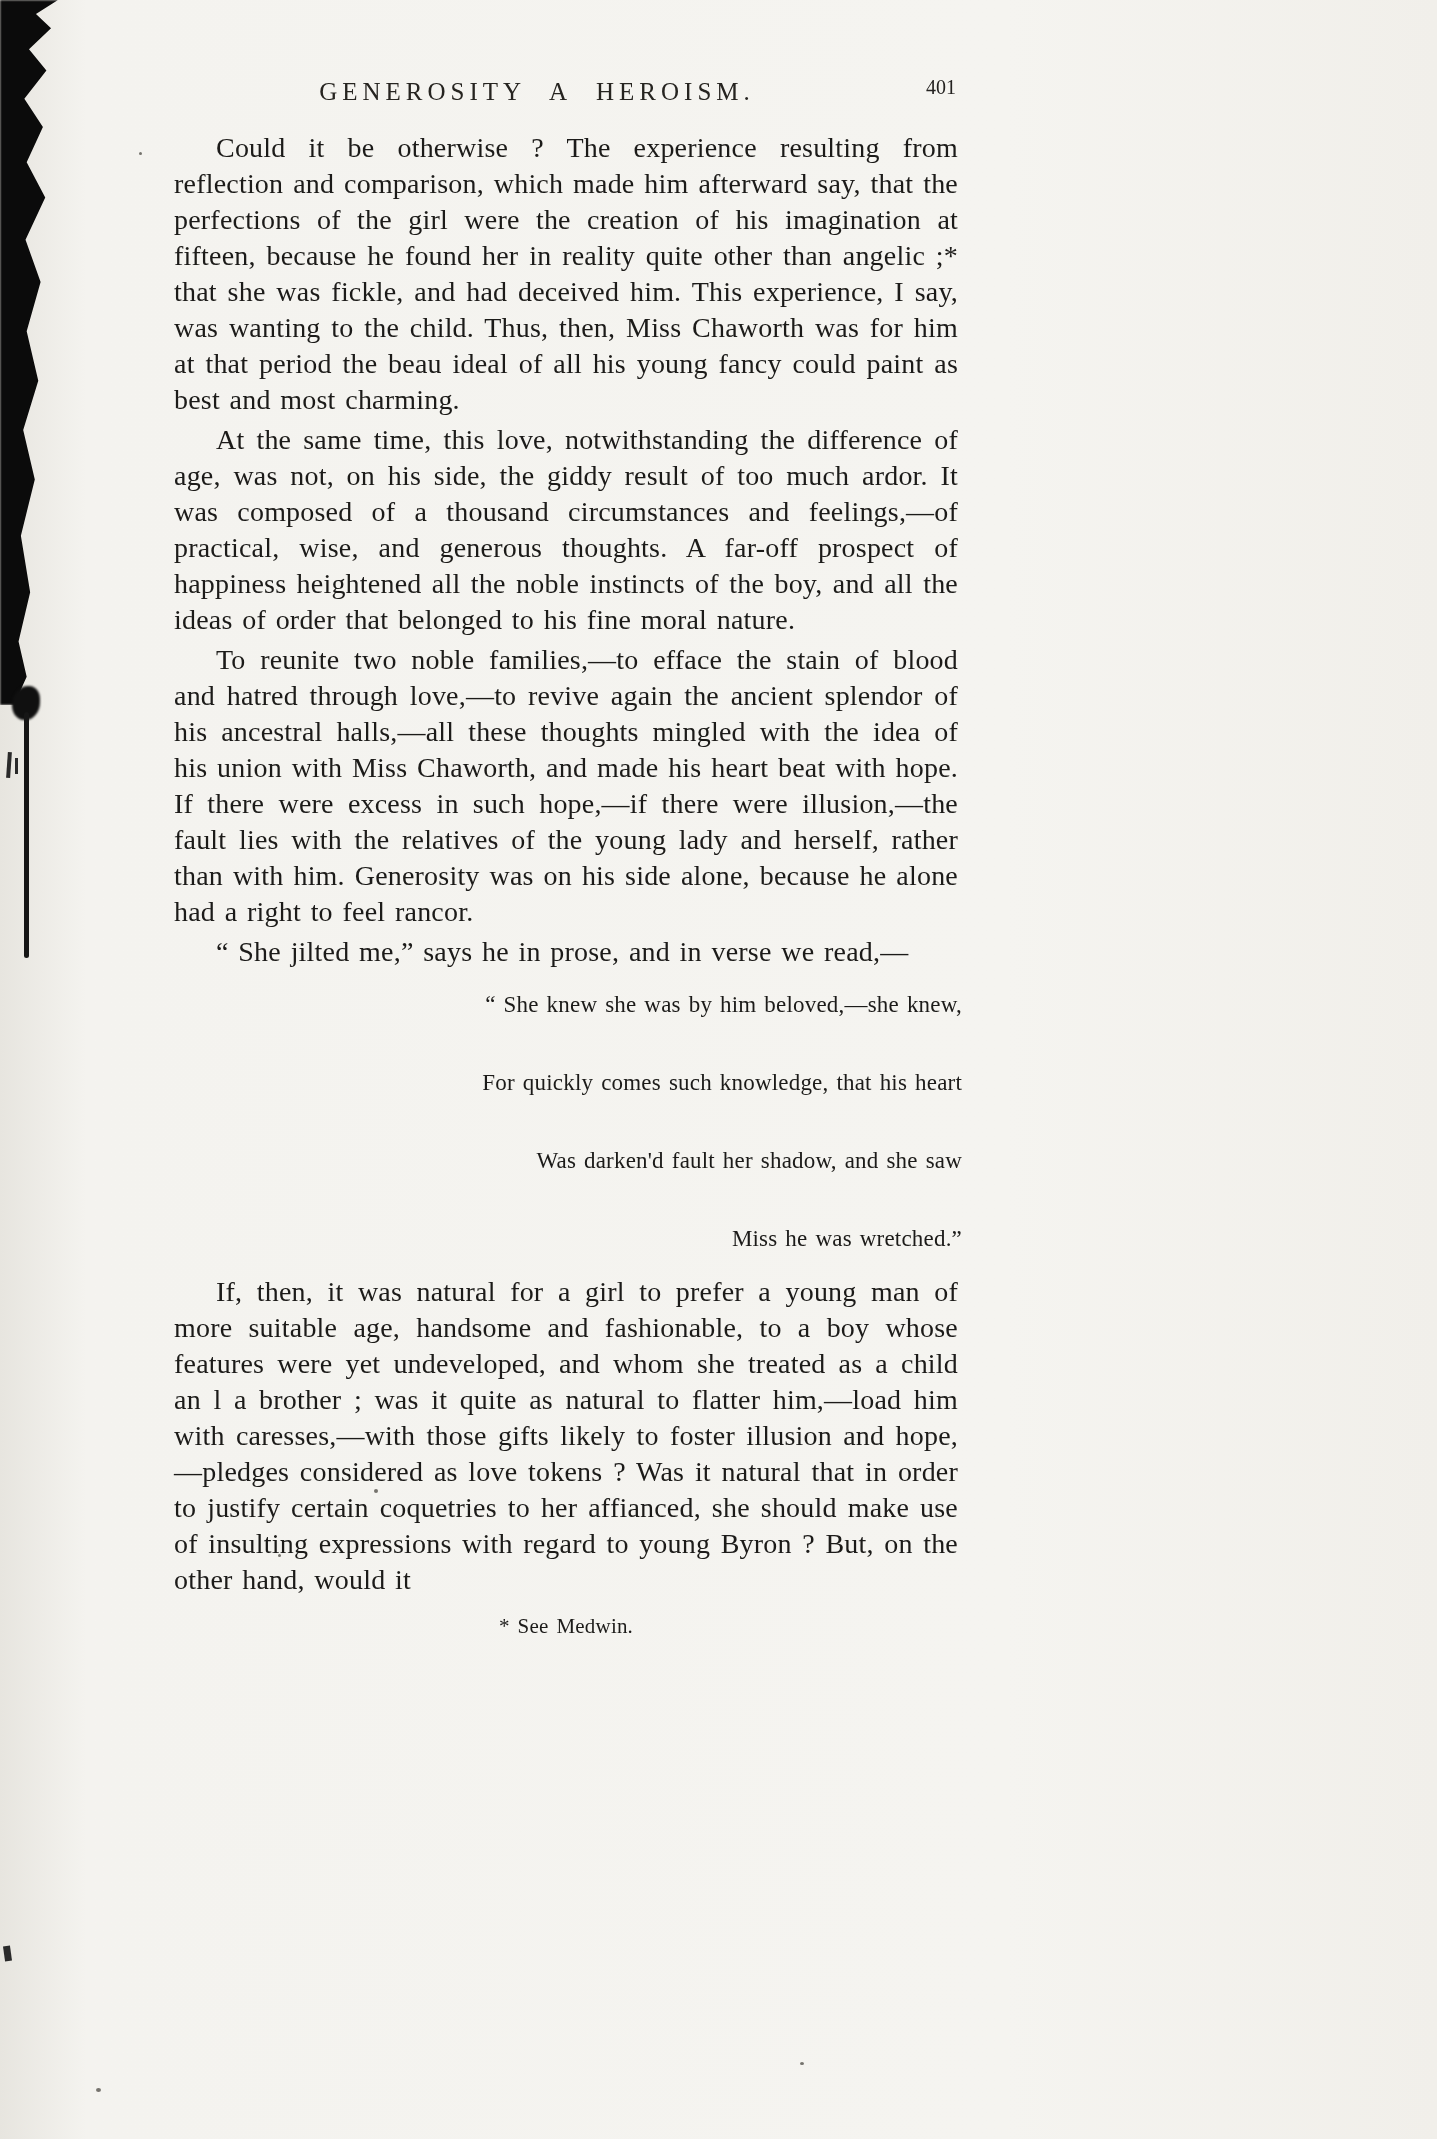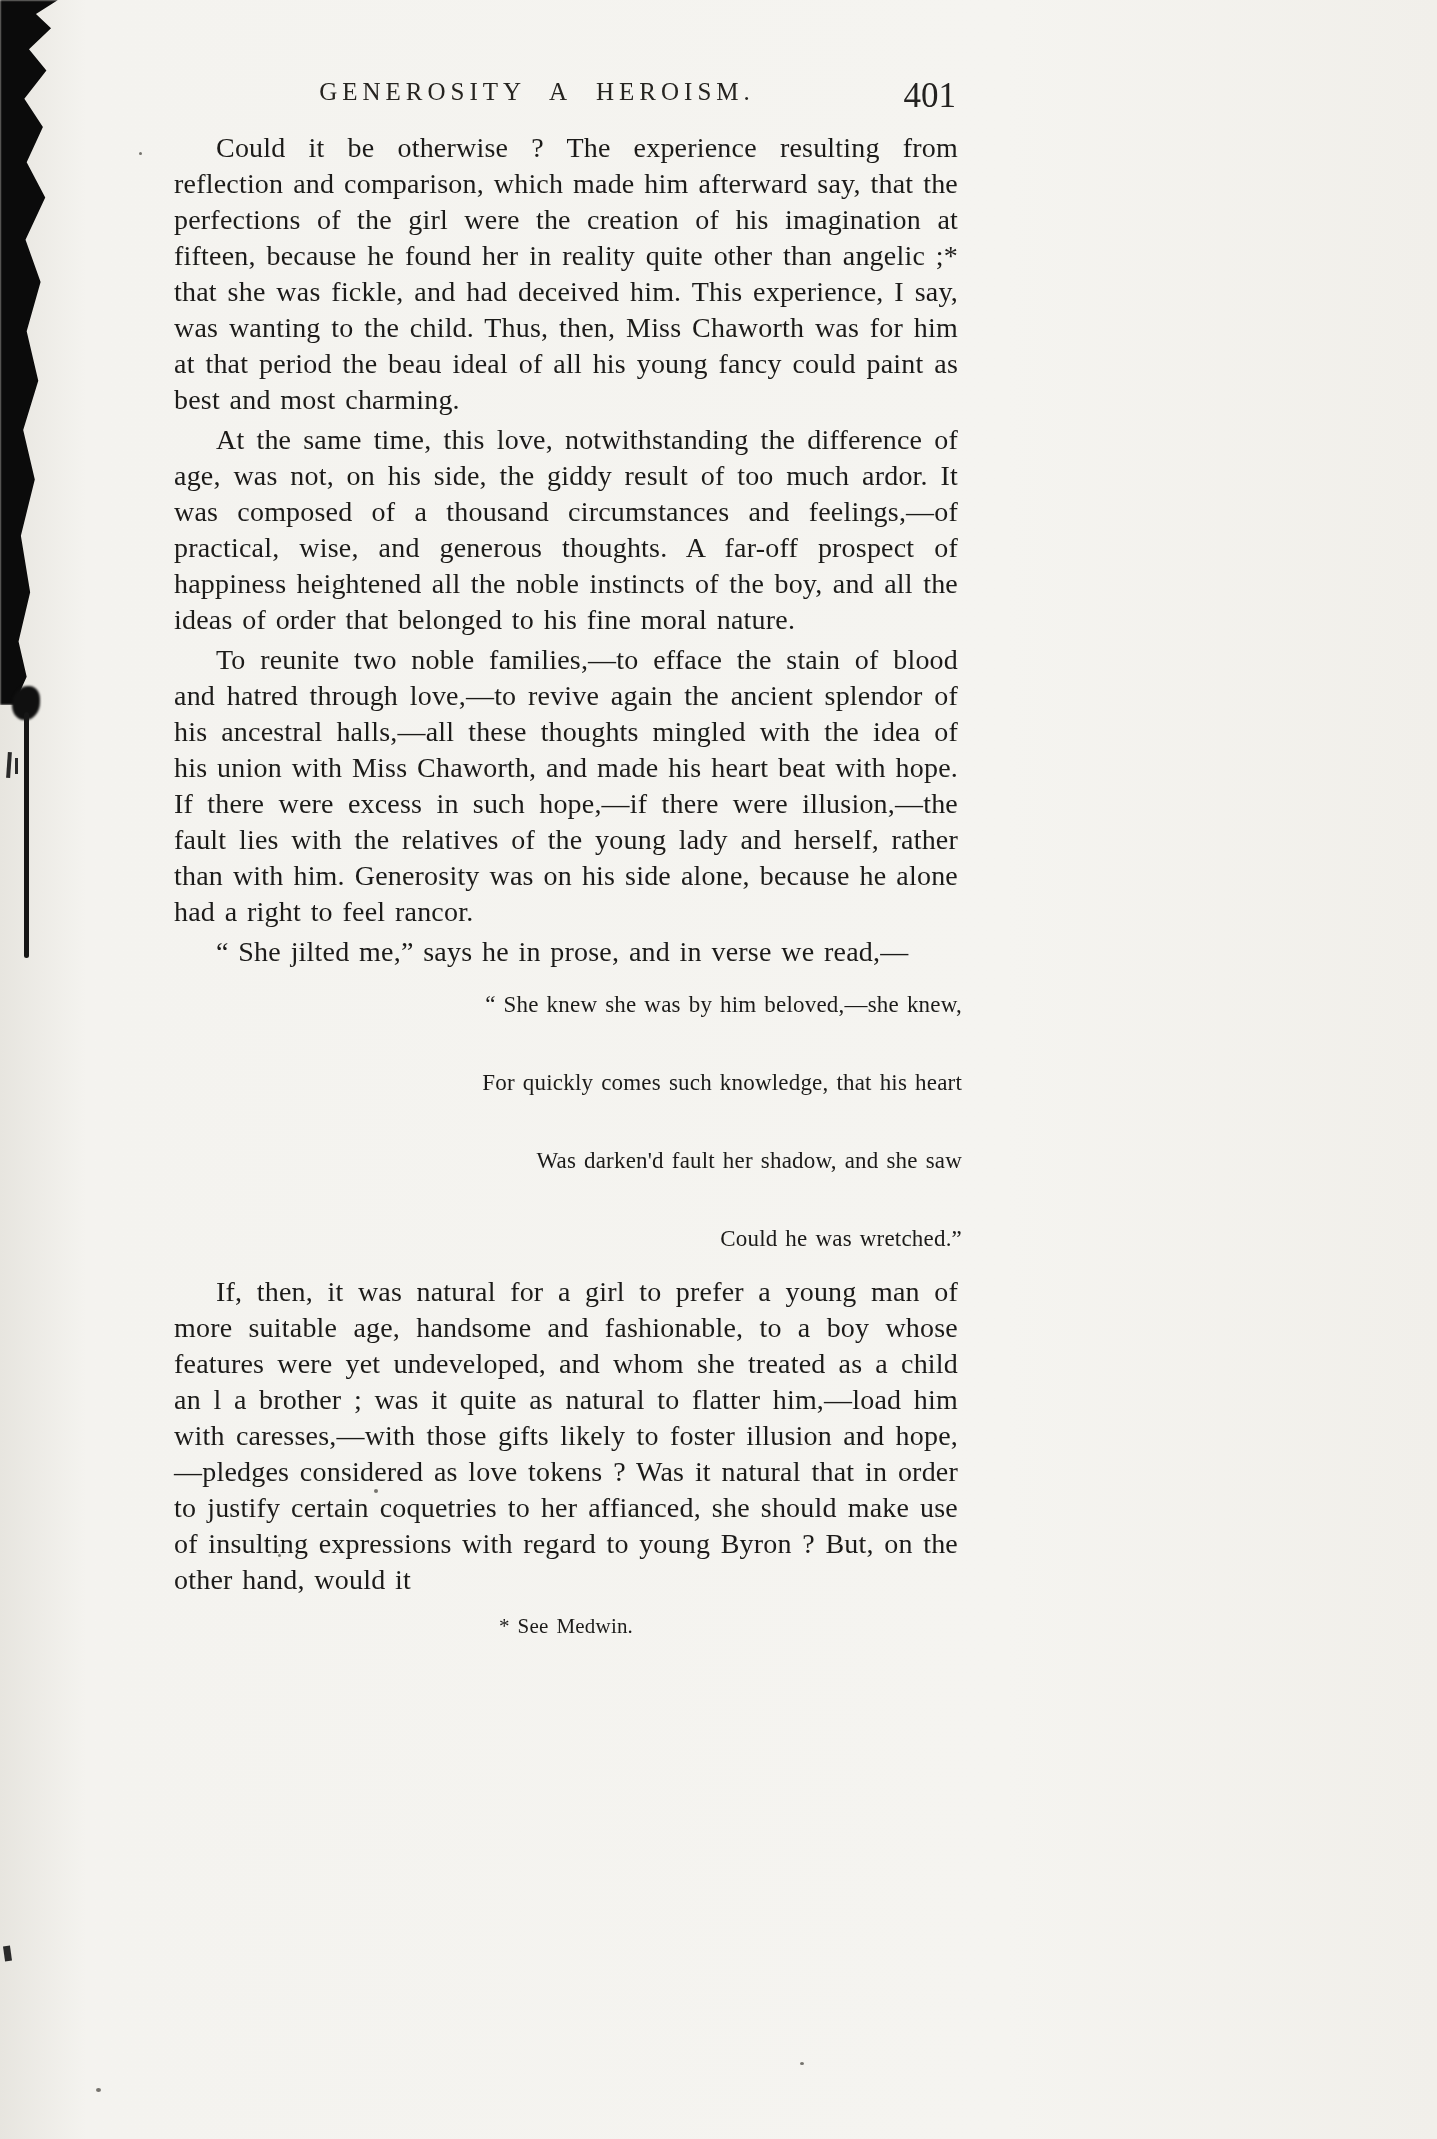--- a/index.html
+++ b/index.html
@@ -53,21 +53,21 @@
   .running-title {
     position: absolute; left: 0; right: 58px; top: 0;
     text-align: center;
     font-size: 25px;
     letter-spacing: 5px;
     word-spacing: 14px;
     color: #262420;
   }
   .folio {
     position: absolute; right: 6px; top: -2px;
-    font-size: 35px;
+    font-size: 20px;
     color: #242220;
     font-family: Liberation Serif, serif;
   }
 
   
   .page-body {
     position: absolute; left: 170px; top: 126px; width: 792px;
     font-size: 28px;
     line-height: 36px;
     text-align: justify;
@@ -115,19 +115,19 @@
   <div class="page-body">
 
   <p class="para">Could it be otherwise ? The experience resulting from reflection and comparison, which made him afterward say, that the perfections of the girl were the creation of his imagination at fifteen, because he found her in reality quite other than angelic ;* that she was fickle, and had deceived him. This experience, I say, was wanting to the child. Thus, then, Miss Chaworth was for him at that period the beau ideal of all his young fancy could paint as best and most charming.</p>
       <p class="para">At the same time, this love, notwithstanding the difference of age, was not, on his side, the giddy result of too much ardor. It was composed of a thousand circumstances and feelings,—of practical, wise, and generous thoughts. A far-off prospect of happiness heightened all the noble instincts of the boy, and all the ideas of order that belonged to his fine moral nature.</p>
       <p class="para">To reunite two noble families,—to efface the stain of blood and hatred through love,—to revive again the ancient splendor of his ancestral halls,—all these thoughts mingled with the idea of his union with Miss Chaworth, and made his heart beat with hope. If there were excess in such hope,—if there were illusion,—the fault lies with the relatives of the young lady and herself, rather than with him. Generosity was on his side alone, because he alone had a right to feel rancor.</p>
       <p class="para">“ She jilted me,” says he in prose, and in verse we read,—</p>
       <div class="verse">
         <div class="verse-line">“ She knew she was by him beloved,—she knew,</div>
         <div class="verse-line cont">For quickly comes such knowledge, that his heart</div>
         <div class="verse-line cont">Was darken'd fault her shadow, and she saw</div>
-        <div class="verse-line cont">Could he was wretched.”</div>
+        <div class="verse-line cont">Miss he was wretched.”</div>
       </div>
       <p class="para">If, then, it was natural for a girl to prefer a young man of more suitable age, handsome and fashionable, to a boy whose features were yet undeveloped, and whom she treated as a child an l a brother ; was it quite as natural to flatter him,—load him with caresses,—with those gifts likely to foster illusion and hope,—pledges considered as love tokens ? Was it natural that in order to justify certain coquetries to her affianced, she should make use of insulting expressions with regard to young Byron ? But, on the other hand, would it</p>
       <p class="para footnote">* See Medwin.</p>
     </div>
 
 </div>
 
 </body></html>

